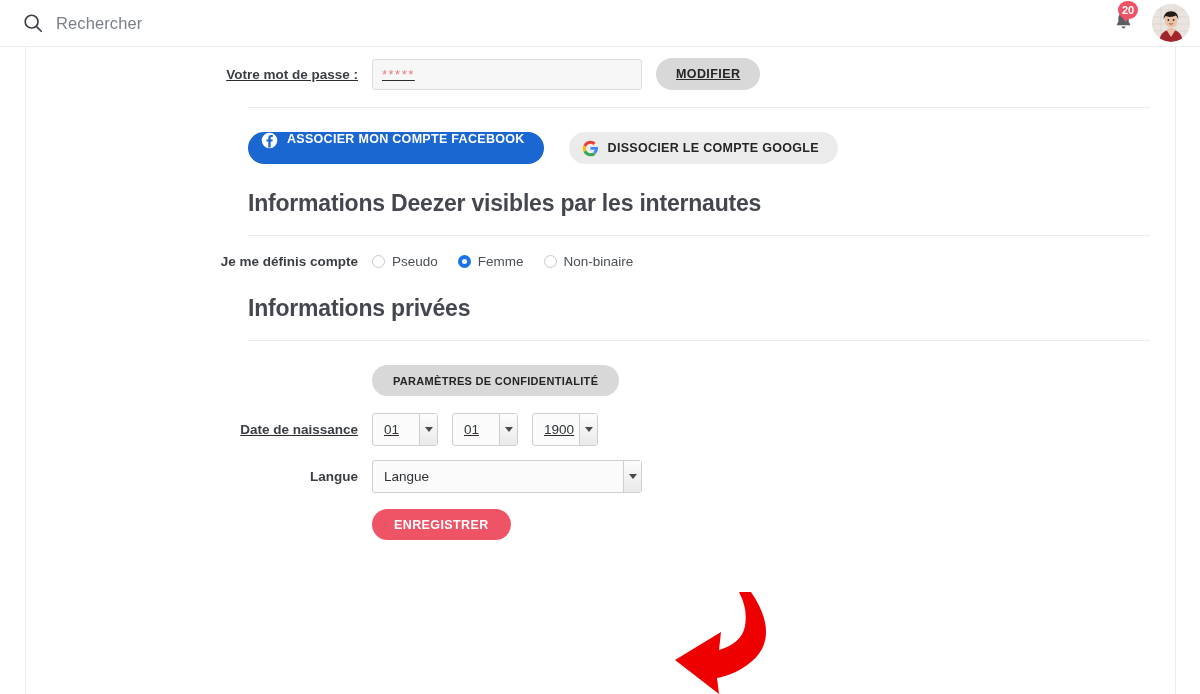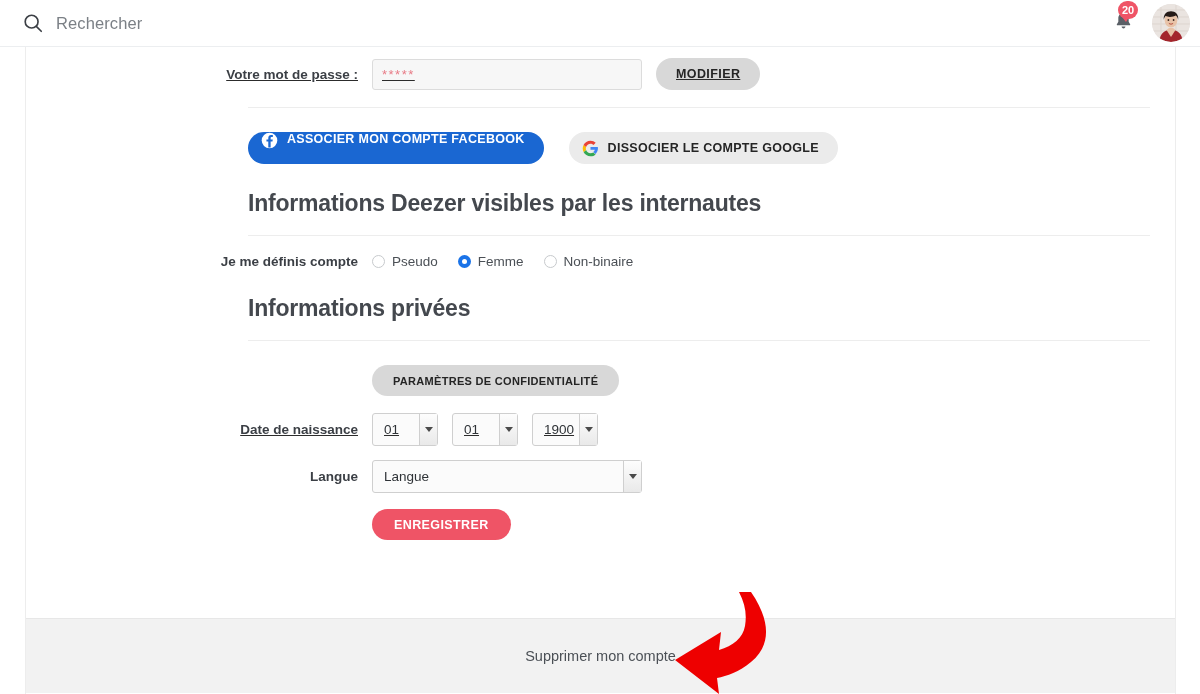--- a/index.html
+++ b/index.html
@@ -599,23 +599,20 @@
           <i></i>
         </span>
     </div>
   </div>
 
   <div class="save-row">
     <div class="label label-col"></div>
     <button class="btn-save">ENREGISTRER</button>
   </div>
 
-  <div class="footer">
-    <a class="delete-link">Supprimer mon compte</a>
-  </div>
 
 </div>
 
 <div class="arrow-overlay">
   <svg viewBox="0 0 120 102" width="120" height="102">
     <path d="M86 0 C 104 26, 108 52, 86 70 C 74 80, 62 84, 52 86 L 54 102 L 10 68 L 56 40 L 54 58 C 68 54, 78 46, 80 34 C 82 22, 80 12, 74 0 Z" fill="#ee0000"></path>
   </svg>
 </div>
 
 </body></html>

